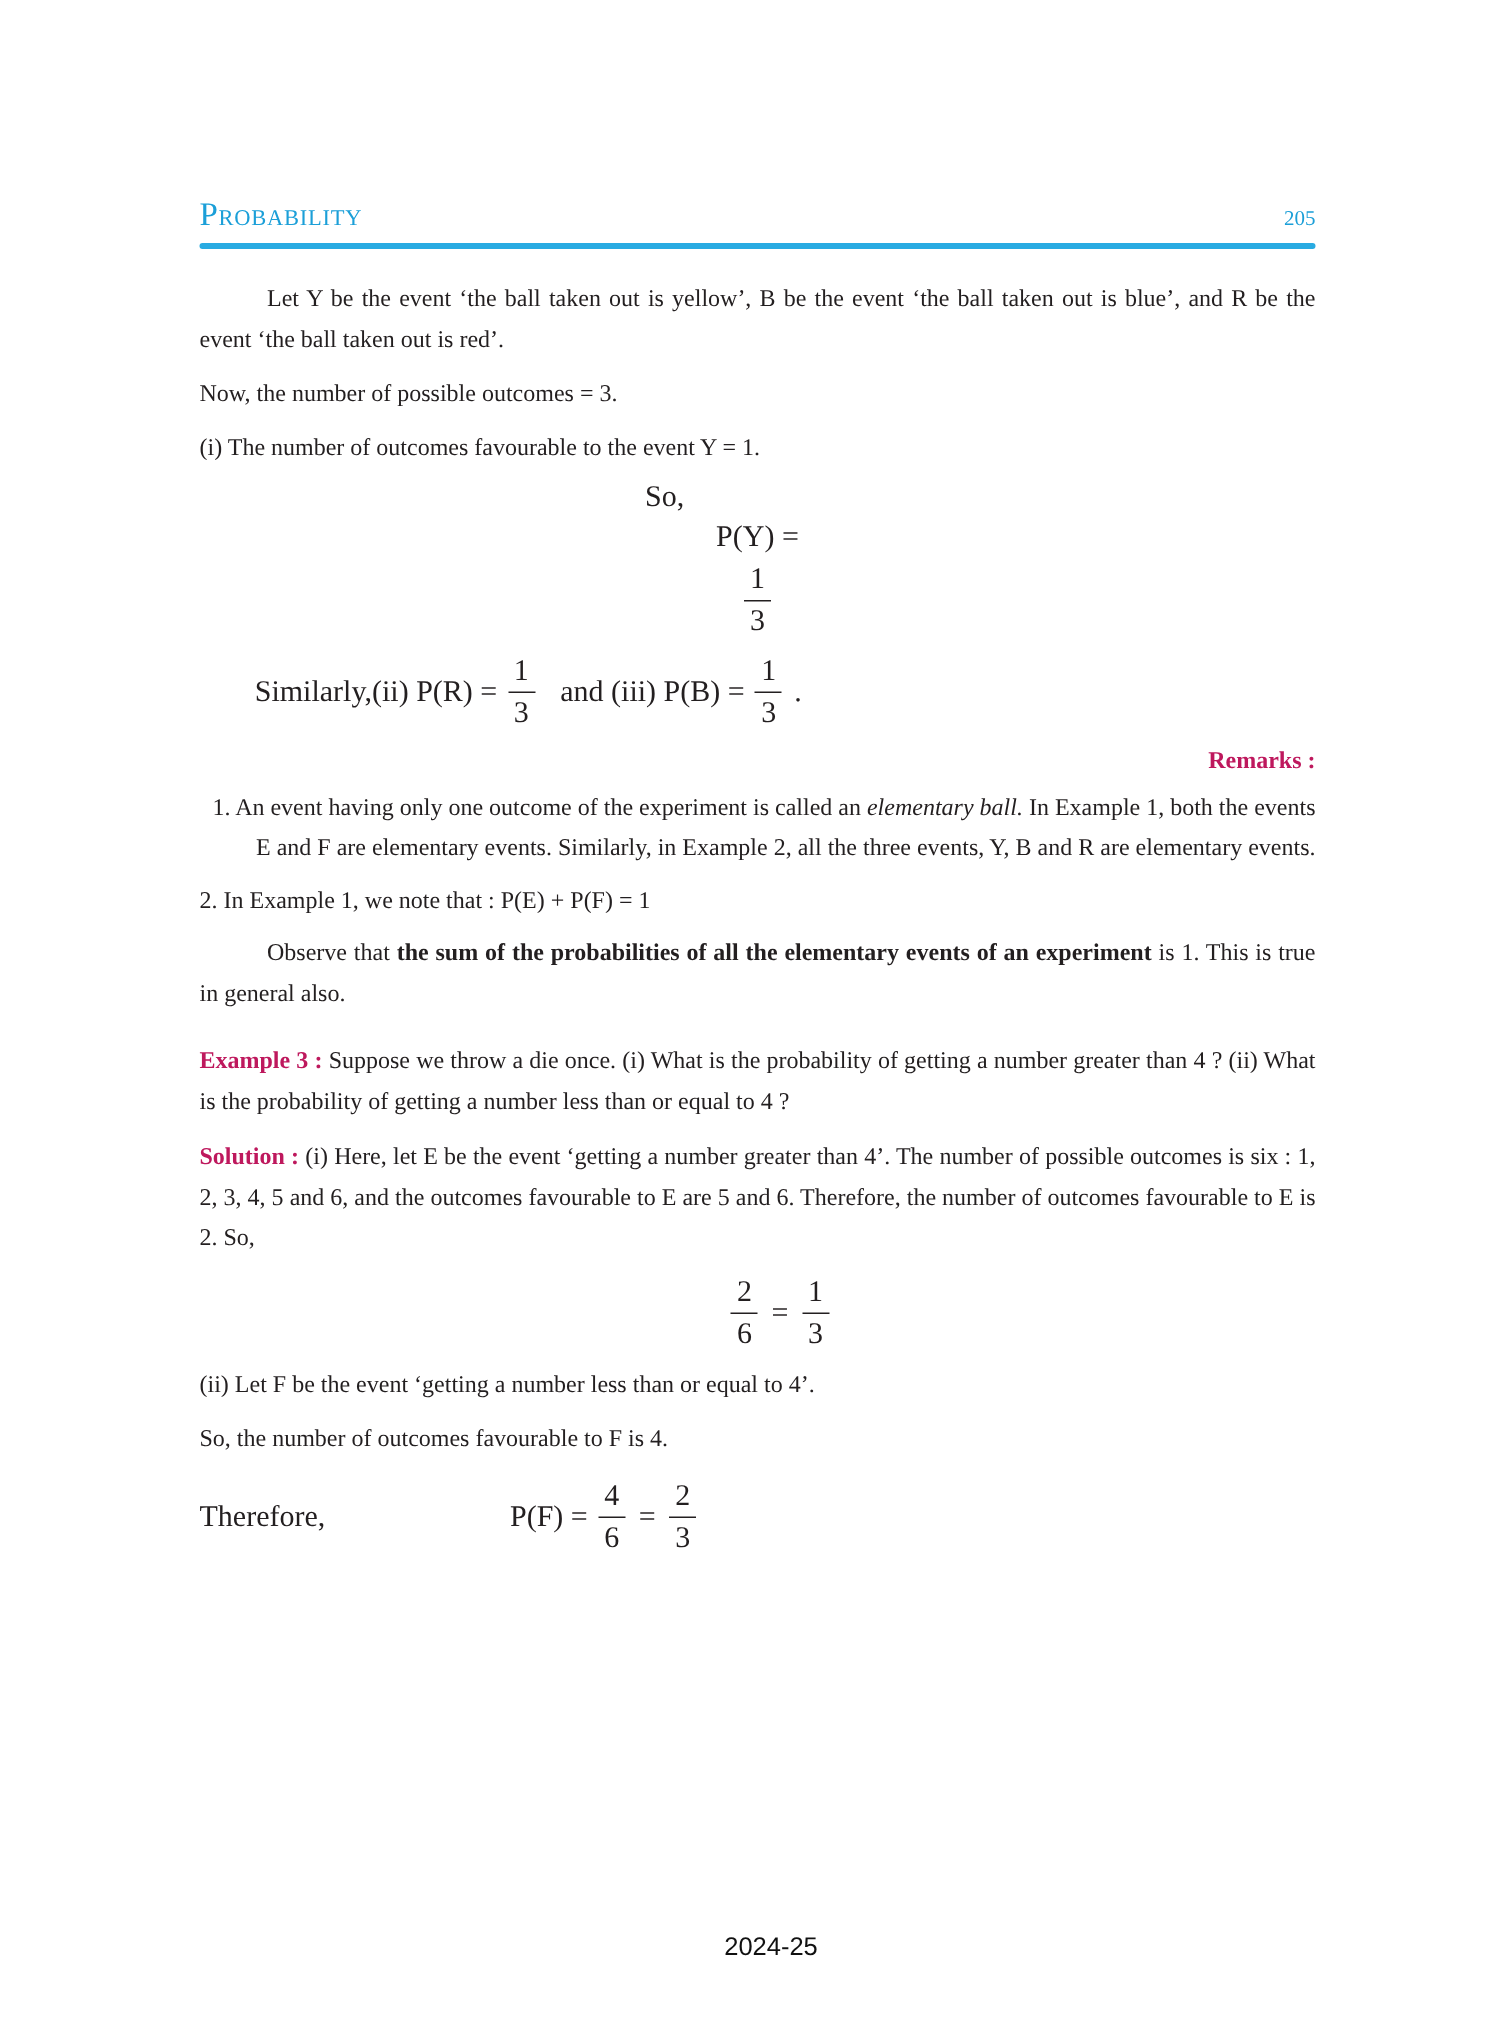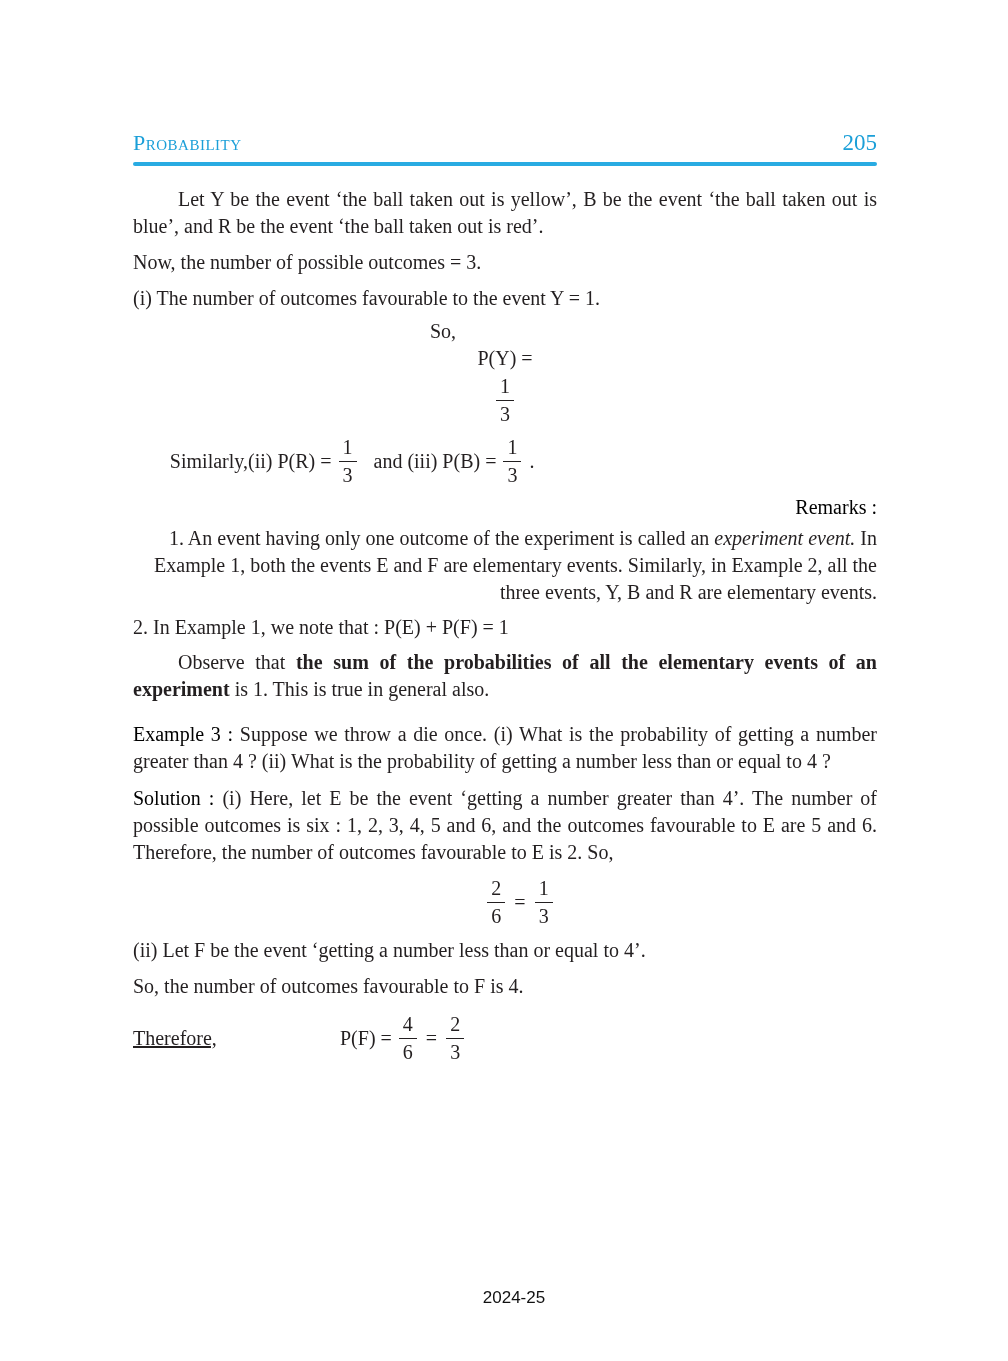--- a/index.html
+++ b/index.html
@@ -17,41 +17,41 @@
     width:744px;
   }
   
   .hdr{display:flex;justify-content:space-between;align-items:baseline;text-align:center;}
   .hdr-title{
     font-variant:small-caps;
     font-size:22px;
     letter-spacing:0.5px;
     color:#1b9fd8;
   }
-  .hdr-page{font-size:23px;color:#1b9fd8;}
+  .hdr-page{font-size:14px;color:#1b9fd8;}
   .hdr-rule{height:4px;background:#29abe2;margin-top:6px;border-radius:2px;}
   
   .para{
-    font-size:20px;line-height:27px;
+    font-size:16px;line-height:27px;
     text-align:justify;
     margin:0;
   }
   .indent{text-indent:45px;}
   .em{font-style:italic;}
   .b{font-weight:bold;}
-  .blue-label{color:#000000;font-weight:normal;}
+  .blue-label{color:#be185d;font-weight:bold;}
   
   .eqrow{
     display:flex;align-items:center;
     font-size:20px;line-height:27px;
   }
   .eqrow.center{justify-content:center;padding-left:30px;}
   .intro-150{width:150px;flex:0 0 auto;}
   .intro-115{width:115px;flex:0 0 auto;}
-  .intro-207{width:207px;flex:0 0 auto;text-decoration:underline;}
+  .intro-207{width:207px;flex:0 0 auto;}
   .frac{
     display:inline-flex;flex-direction:column;align-items:center;
     font-size:20px;line-height:1.15;
     margin:3px 7px;
   }
   .frac .num{padding:0 4px 2px 4px;}
   .frac .den{border-top:1.6px solid #231f20;padding:2px 4px 0 4px;}
   .eq-mid{margin-left:10px;}
   .eq-sign{margin:0 2px;}
   .eq-period{margin-left:1px;}
@@ -102,21 +102,21 @@
       <span class="eq-mid">and  (iii)  P(B) =</span>
       <span class="frac">
         <span class="num">1</span>
         <span class="den">3</span>
       </span>
       <span class="eq-period">.</span>
     </div>
 
     <p class="para mt4"><span class="blue-label">Remarks :</span></p>
 
-    <p class="para mt4"><span>1.</span><span> An event having only one outcome of the experiment is called an </span><span class="em">experiment event.</span><span> In Example 1, both the events E and F are elementary events. Similarly, in Example 2, all the three events, Y, B and R are elementary events.</span></p>
+    <p class="para mt4"><span>1.</span><span> An event having only one outcome of the experiment is called an </span><span class="em">elementary ball.</span><span> In Example 1, both the events E and F are elementary events. Similarly, in Example 2, all the three events, Y, B and R are elementary events.</span></p>
 
     <p class="para mt8">2.  In Example 1, we note that : P(E) + P(F) = 1</p>
 
     <p class="para indent mt8"><span>Observe that </span><span class="b">the sum of the probabilities of all the elementary events of an experiment</span><span> is 1. This is true in general also.</span></p>
 
     <p class="para mt18"><span class="blue-label">Example 3 :</span><span> Suppose we throw a die once. (i) What is the probability of getting a number greater than 4 ? (ii) What is the probability of getting a number less than or equal to 4 ?</span></p>
 
     <p class="para mt10"><span class="blue-label">Solution :</span><span> (i) Here, let E be the event ‘getting a number greater than 4’. The number of possible outcomes is six : 1, 2, 3, 4, 5 and 6, and the outcomes favourable to E are 5 and 6. Therefore, the number of outcomes favourable to E is 2. So,</span></p>
 
     <div class="eqrow center mt8">

